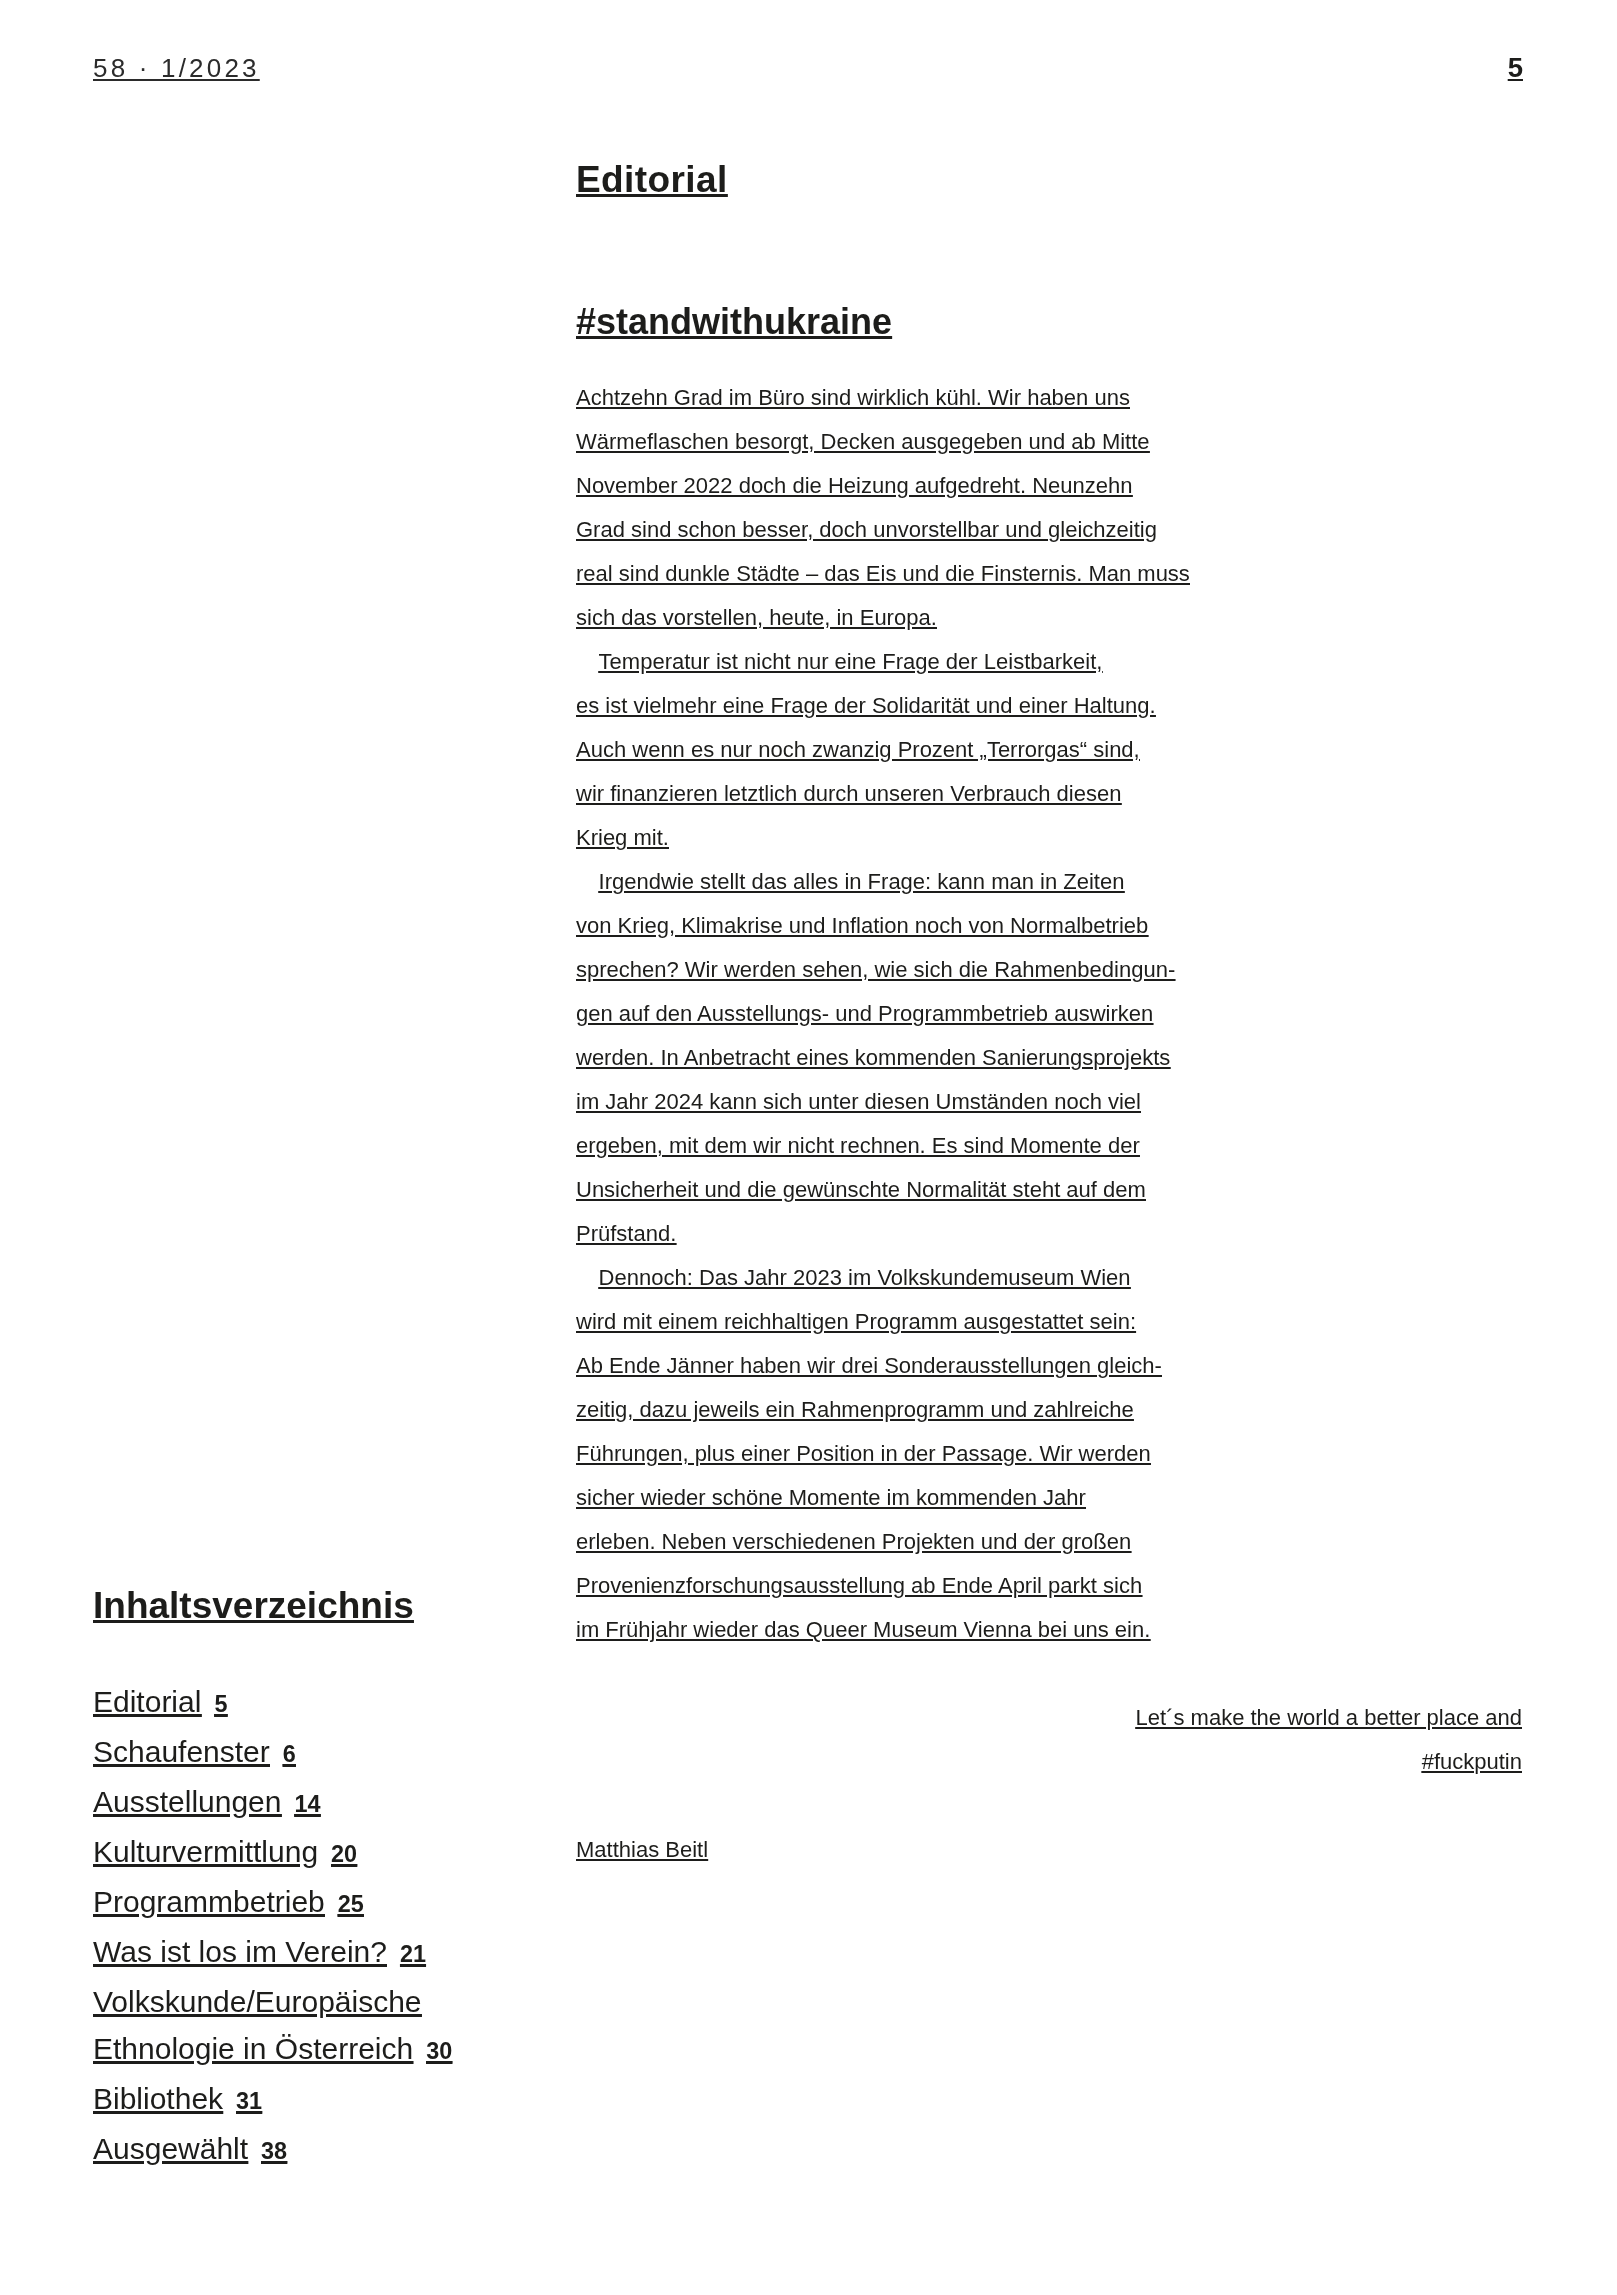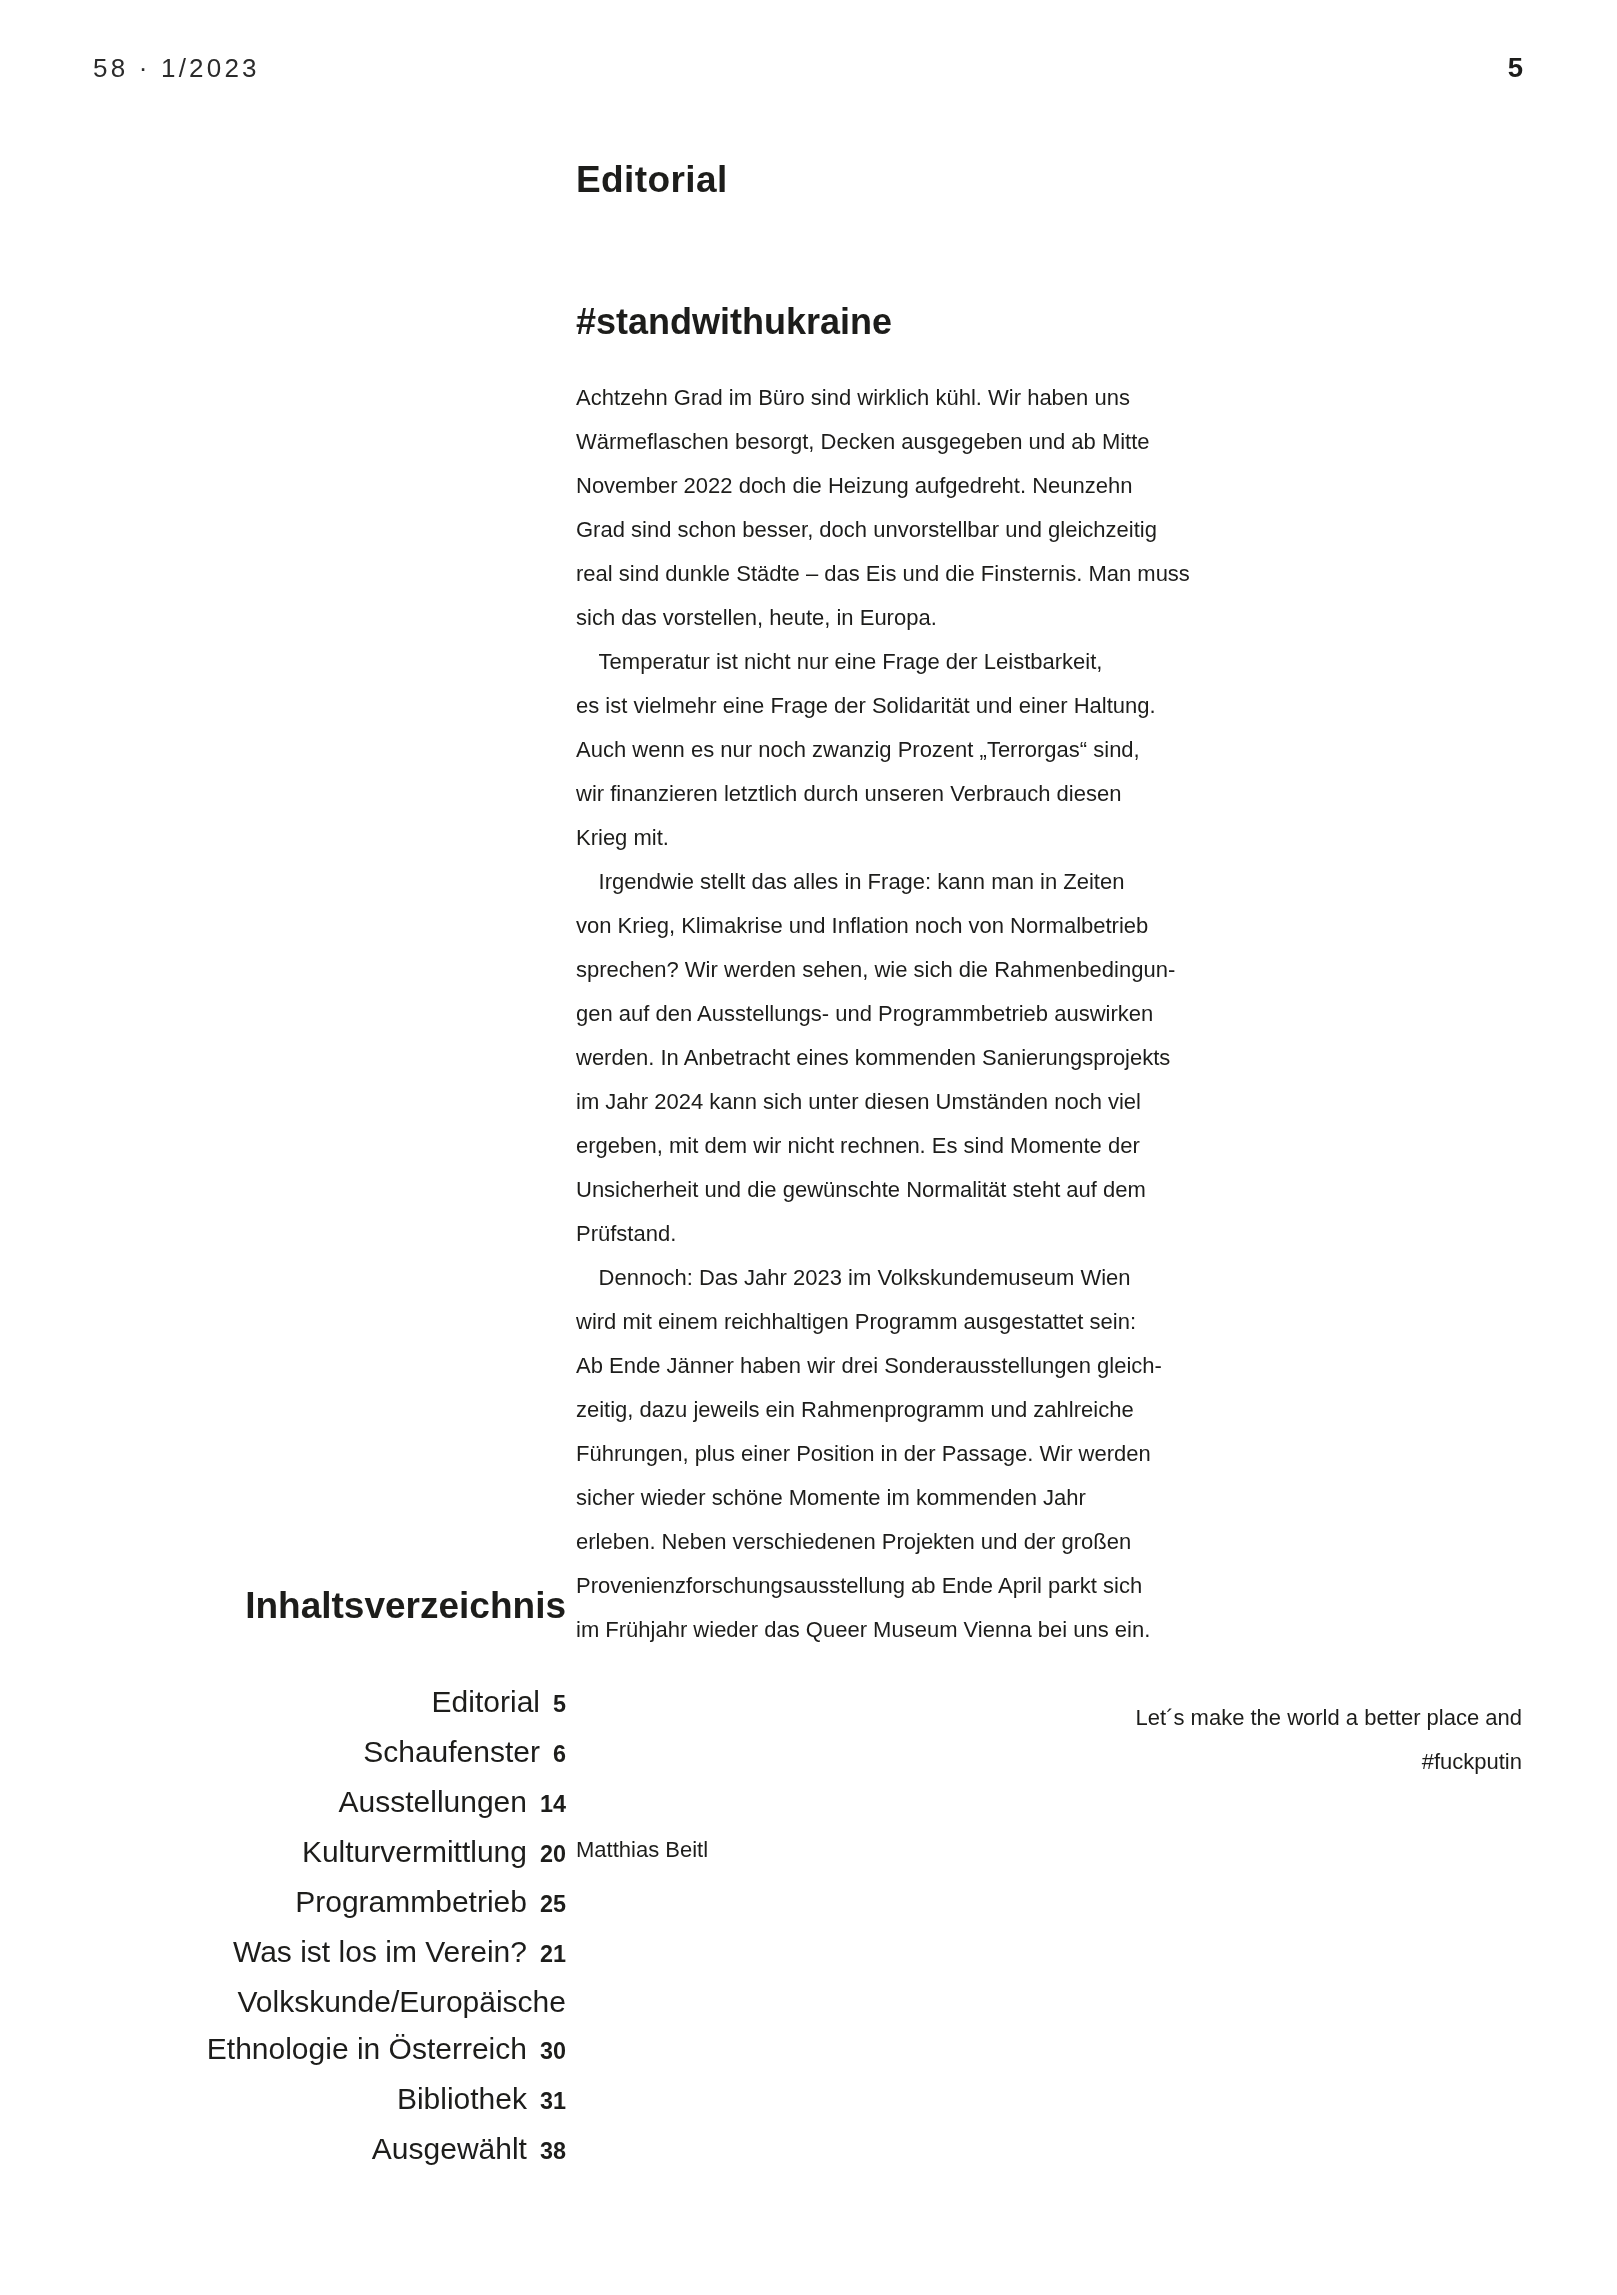--- a/index.html
+++ b/index.html
@@ -1,15 +1,15 @@
 <!DOCTYPE html>
 <html lang="de" style="font-size:13px"><head>
 <meta charset="utf-8">
 <style>
-  * { margin: 0; padding: 0; box-sizing: border-box; }
+  * { margin: 0; padding: 0; box-sizing: border-box; text-decoration: underline; }
   html, body { background: #ffffff; }
   .page {
     position: relative;
     width: 1617px;
     height: 2295px;
     background: #ffffff;
     color: #1d1d1b;
     font-family: "Liberation Sans", sans-serif;
     overflow: hidden;
   }
@@ -59,21 +59,20 @@
   .body-text p { white-space: pre-line; }
   .body-text p.ind { text-indent: 22.6px; }
   .body-text p.closing { margin-top: 44px; text-align: right; }
   .body-text p.signature { margin-top: 44px; }
   
   .toc {
     position: absolute;
     left: 93px;
     top: 1586px;
     width: 473px;
-    text-align: right;
   }
   .toc-title {
     font-size: 37px;
     line-height: 40px;
     font-weight: 700;
   }
   .toc-list {
     list-style: none;
     margin-top: 52px;
     font-size: 30px;

